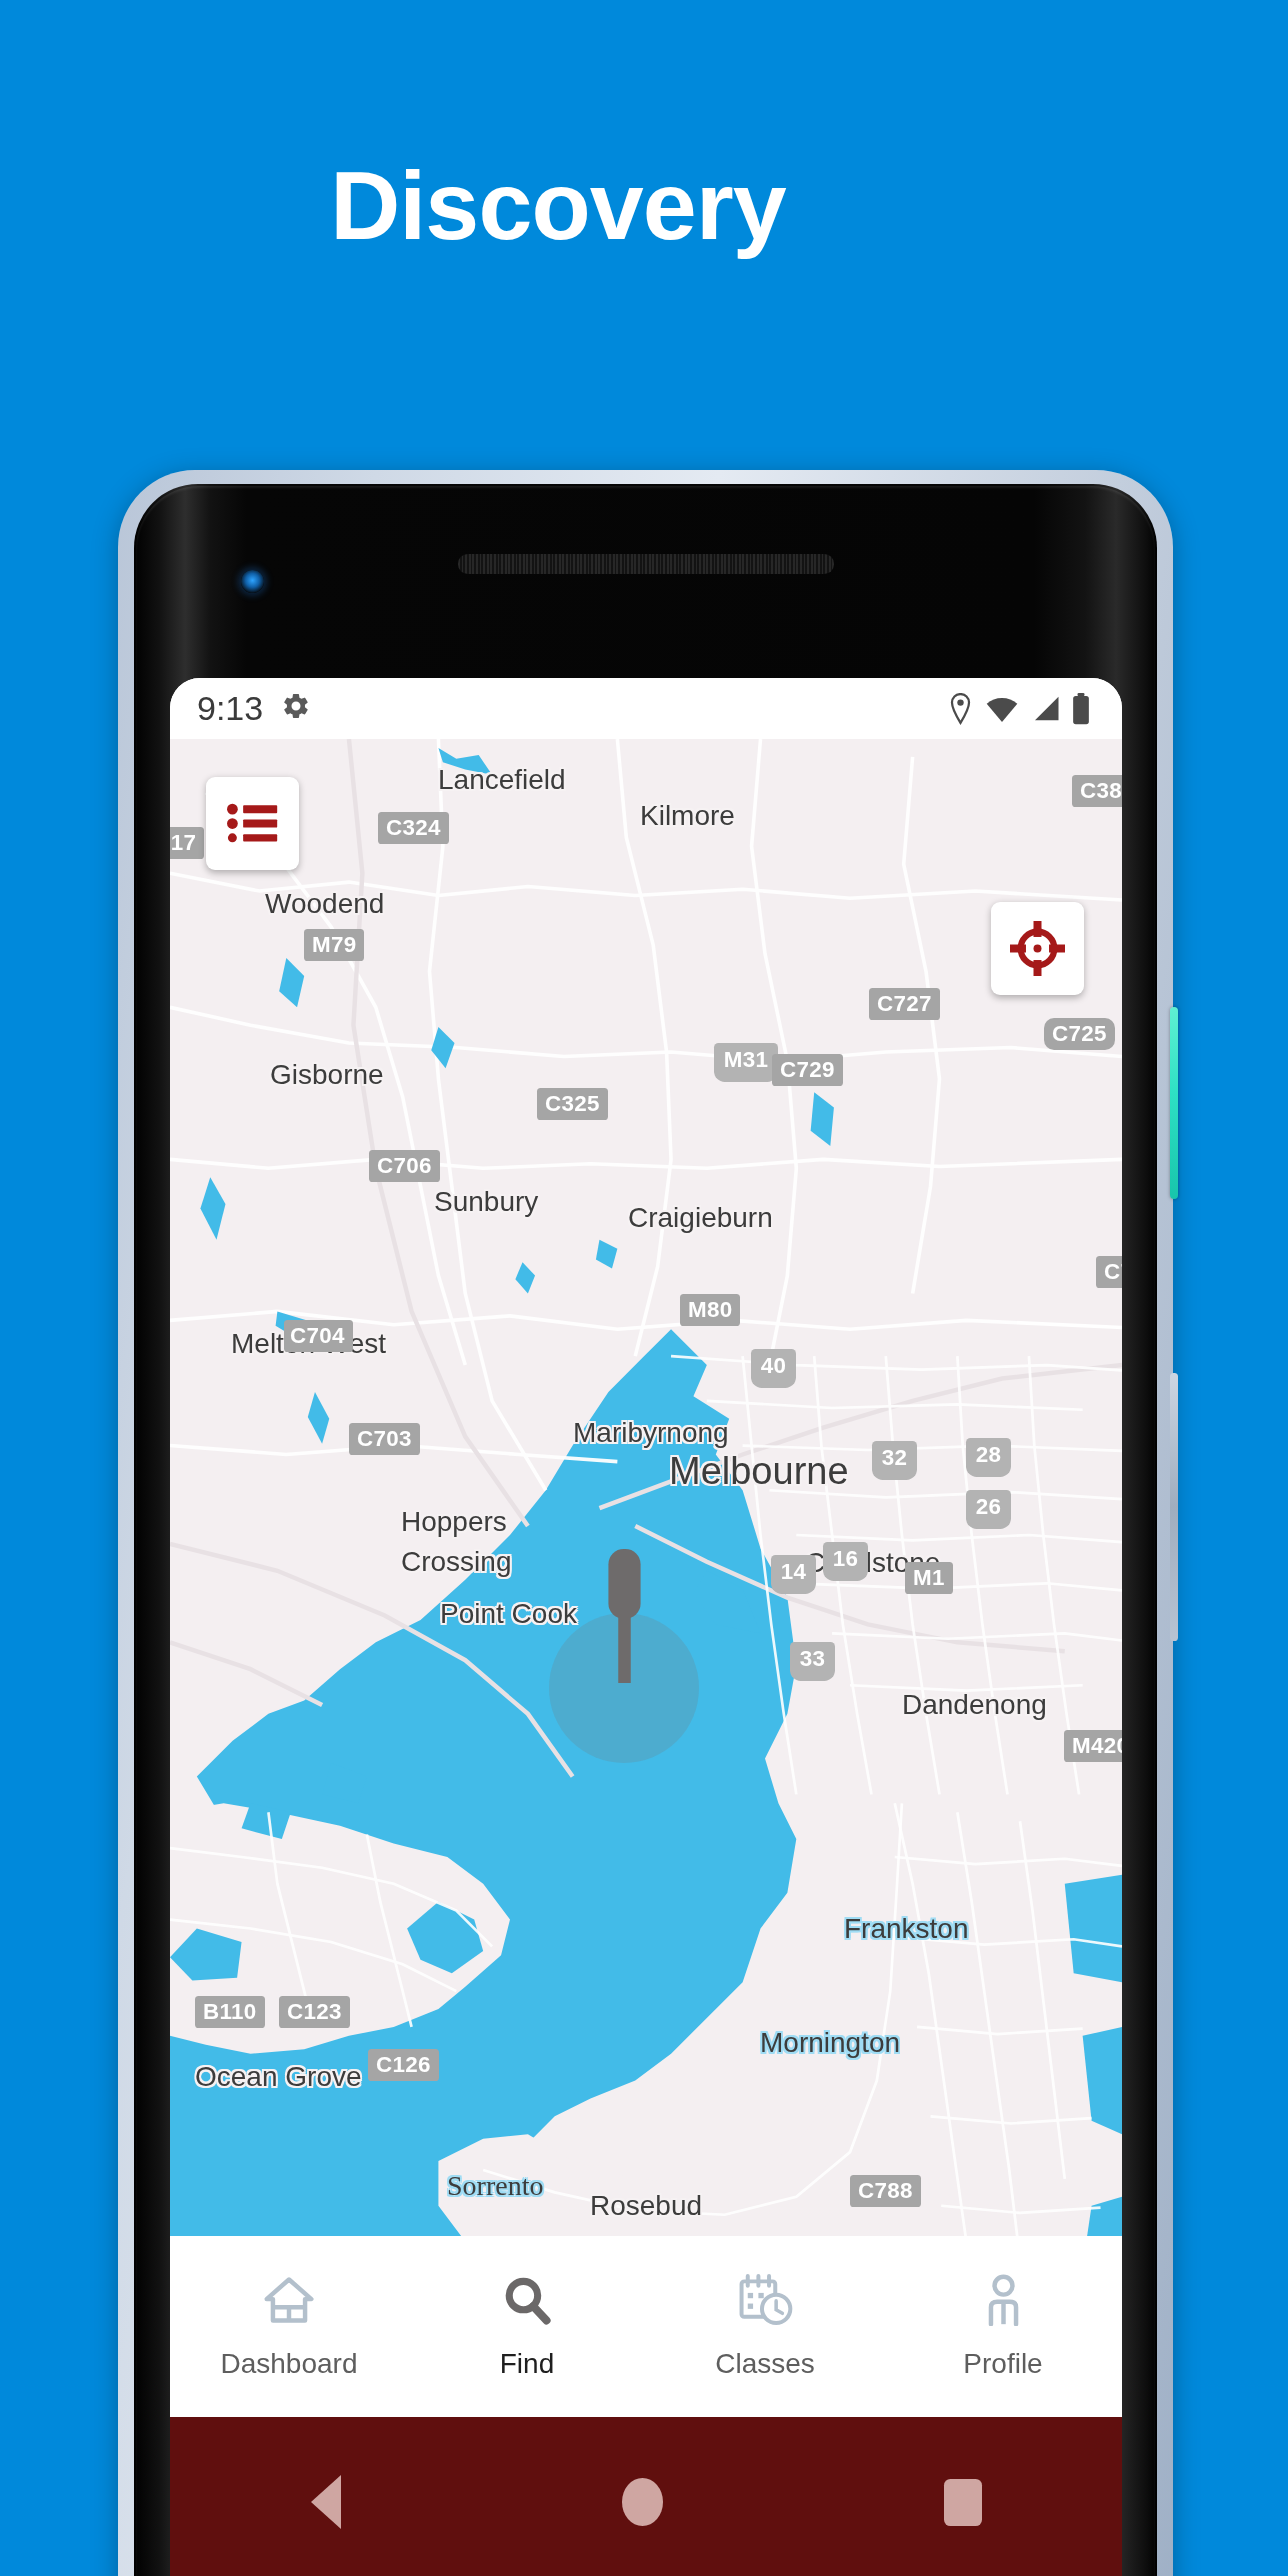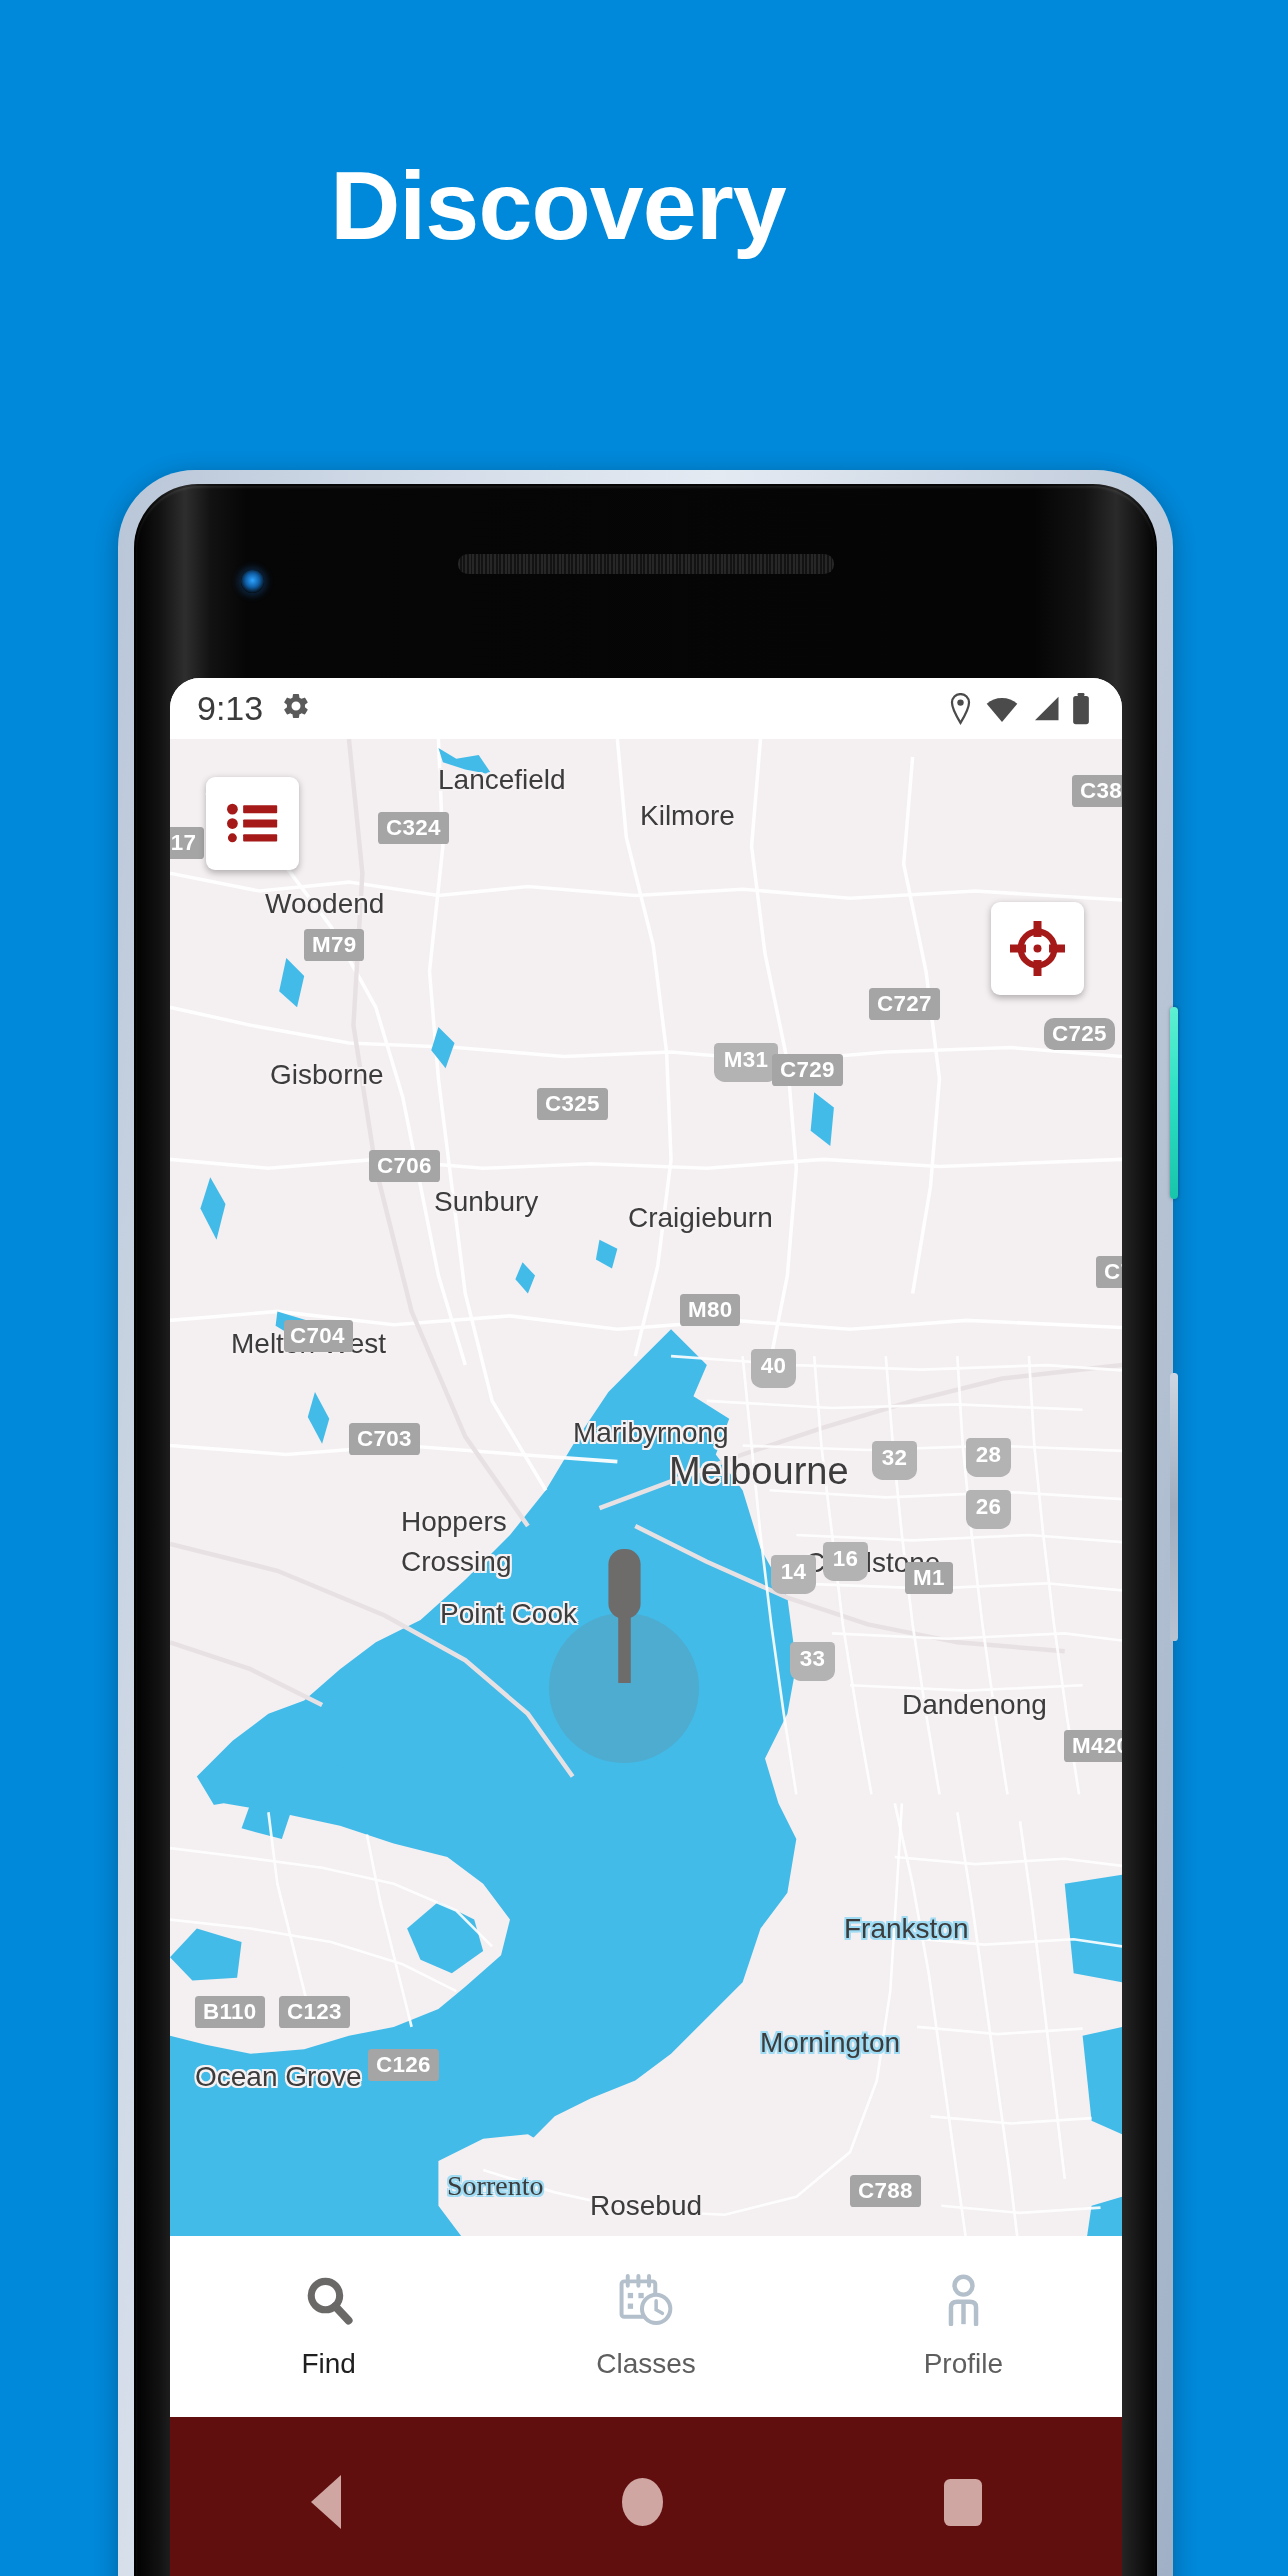--- a/index.html
+++ b/index.html
@@ -449,20 +449,30 @@
           <rect x="0" y="26.5" width="18" height="9" fill="#a51919"></rect>
           <rect x="44" y="26.5" width="18" height="9" fill="#a51919"></rect>
         </svg>
       </div>
 
       <div class="gwatermark">Google</div>
     </div>
 
     <div class="tabbar">
 
+      <div class="tab">
+        <span class="ticon">
+          <svg width="52" height="50" viewBox="0 0 58 56">
+            <path d="M29 5 L54 27 H47 V51 H11 V27 H4 Z" fill="none" stroke="#b3c0cc" stroke-width="5" stroke-linejoin="round"></path>
+            <path d="M11 36 H47" stroke="#b3c0cc" stroke-width="5"></path>
+            <path d="M29 36 V51" stroke="#b3c0cc" stroke-width="5"></path>
+          </svg>
+        </span>
+        <span class="tlabel">Dashboard</span>
+      </div>
 
       <div class="tab active">
         <span class="ticon">
           <svg width="48" height="50" viewBox="0 0 54 56">
             <circle cx="23" cy="23" r="16" fill="none" stroke="#6b6868" stroke-width="8"></circle>
             <path d="M34 35 L49 51" stroke="#6b6868" stroke-width="9" stroke-linecap="round"></path>
           </svg>
         </span>
         <span class="tlabel">Find</span>
       </div>

